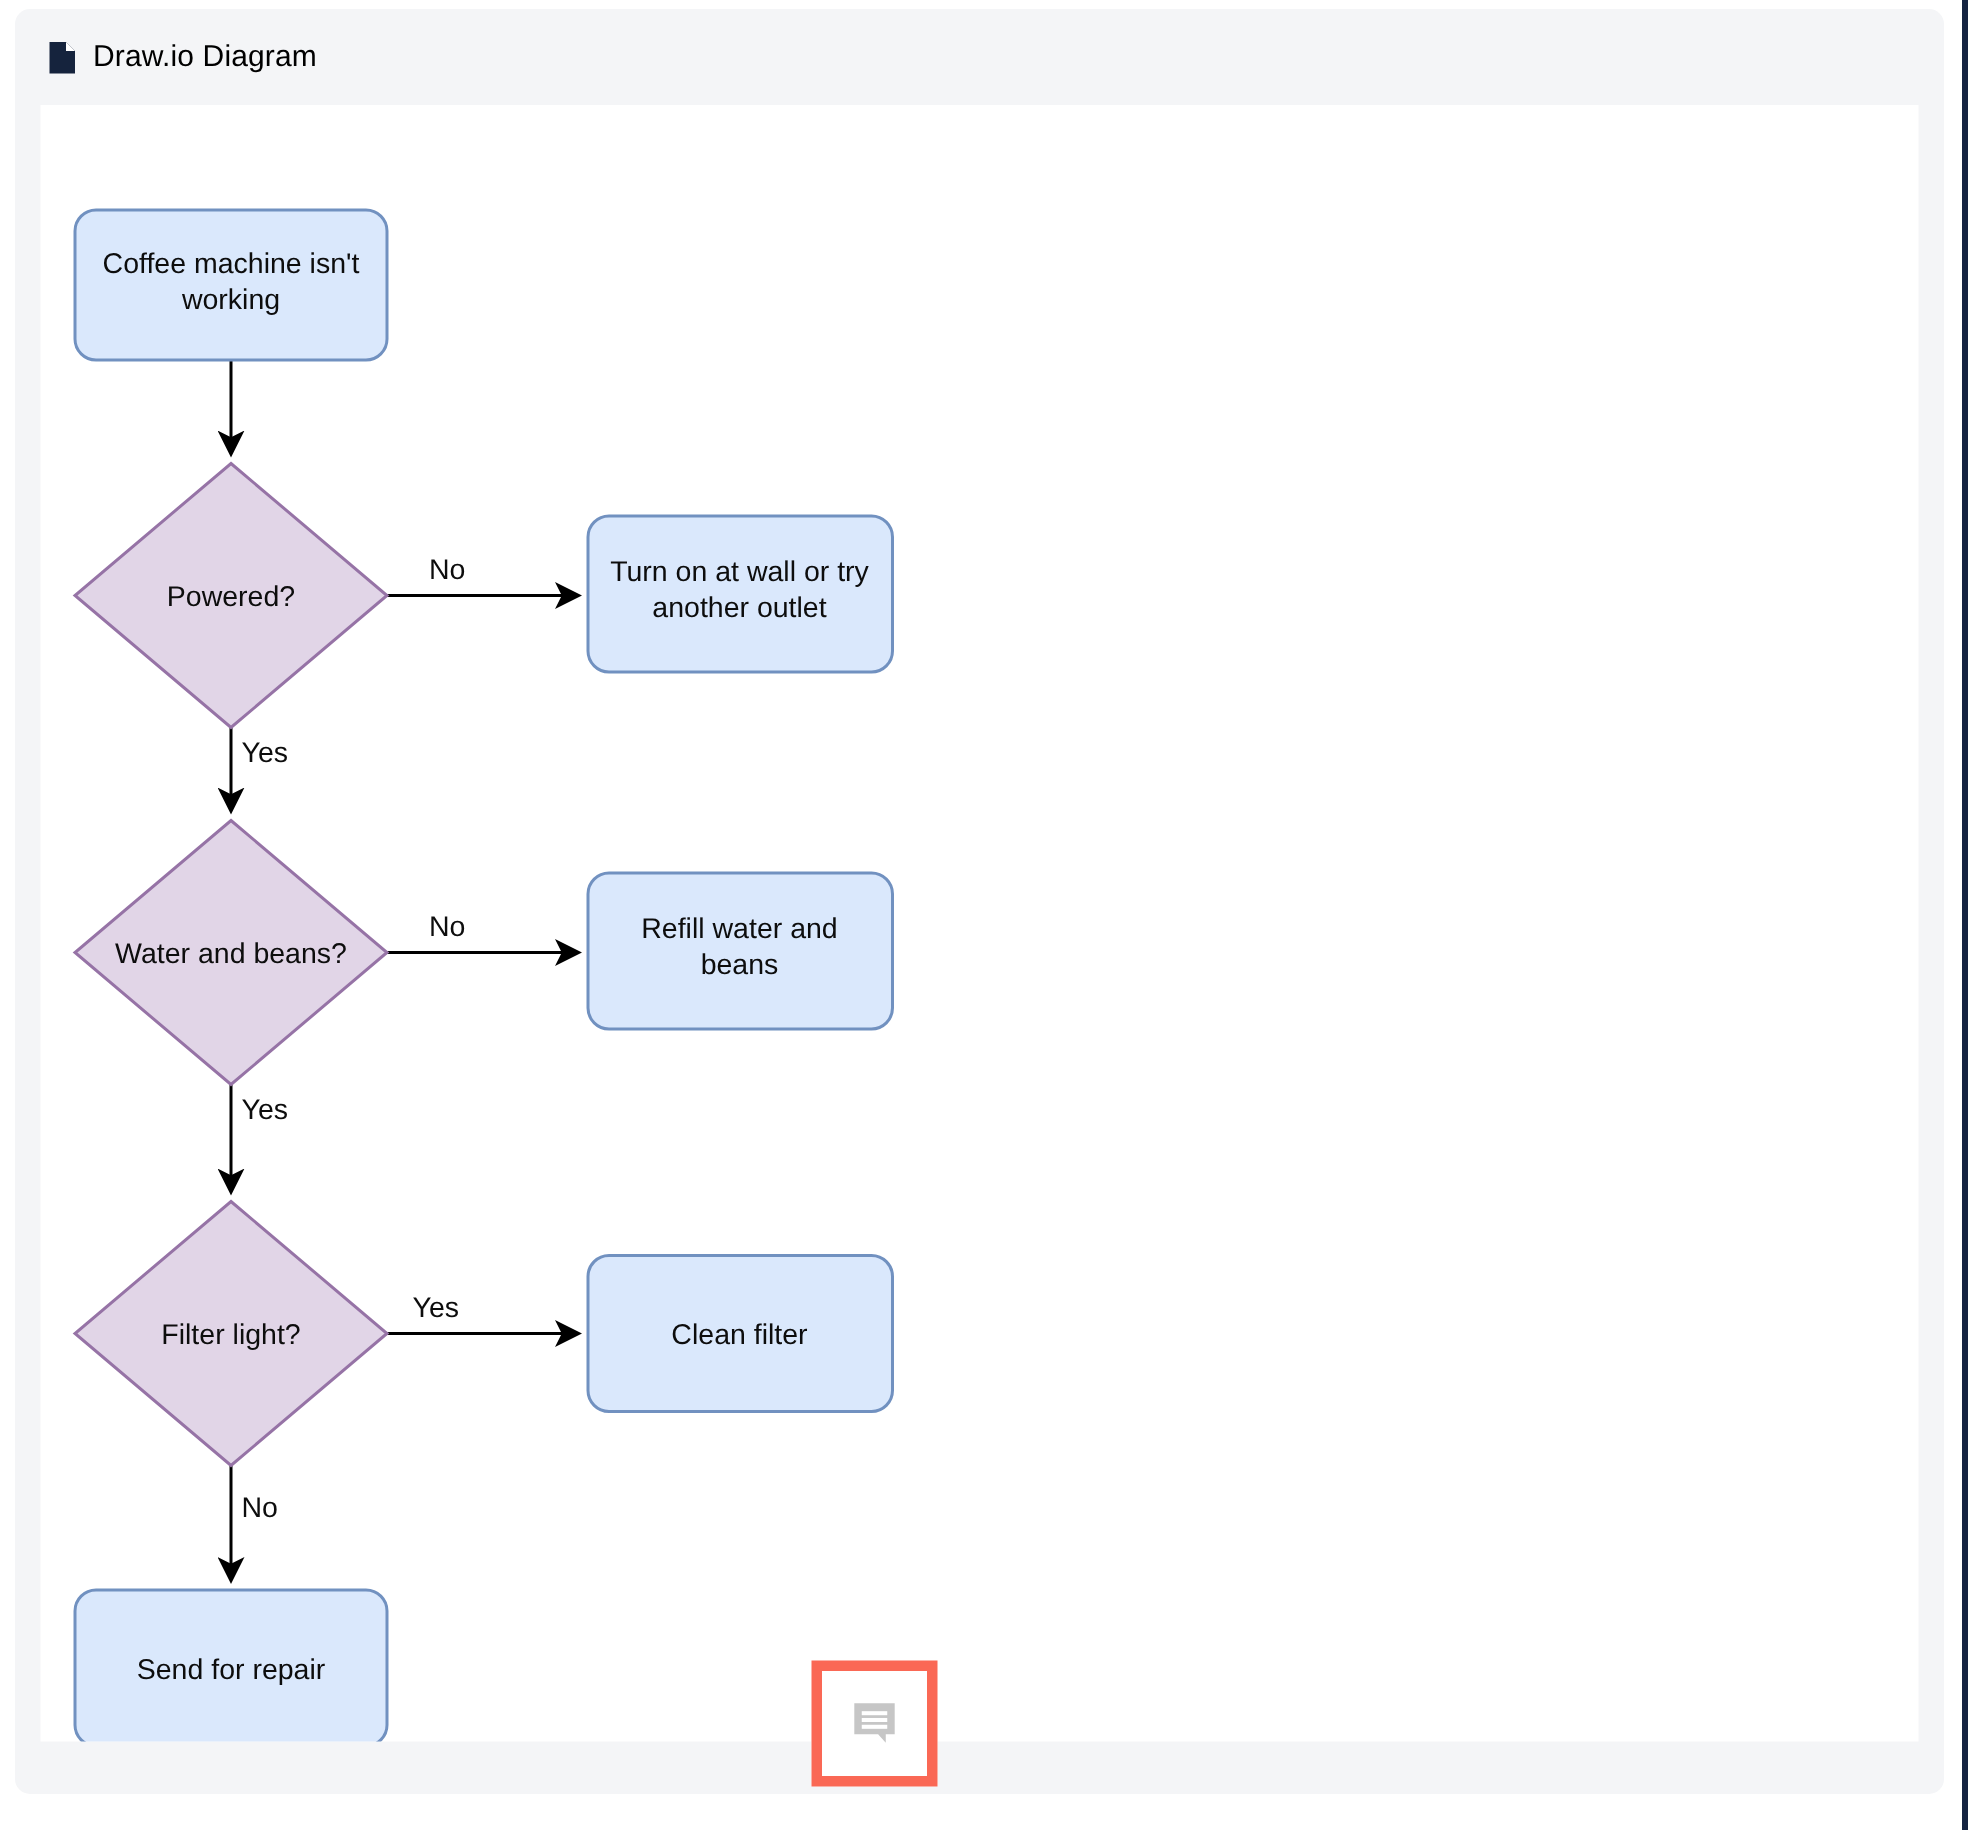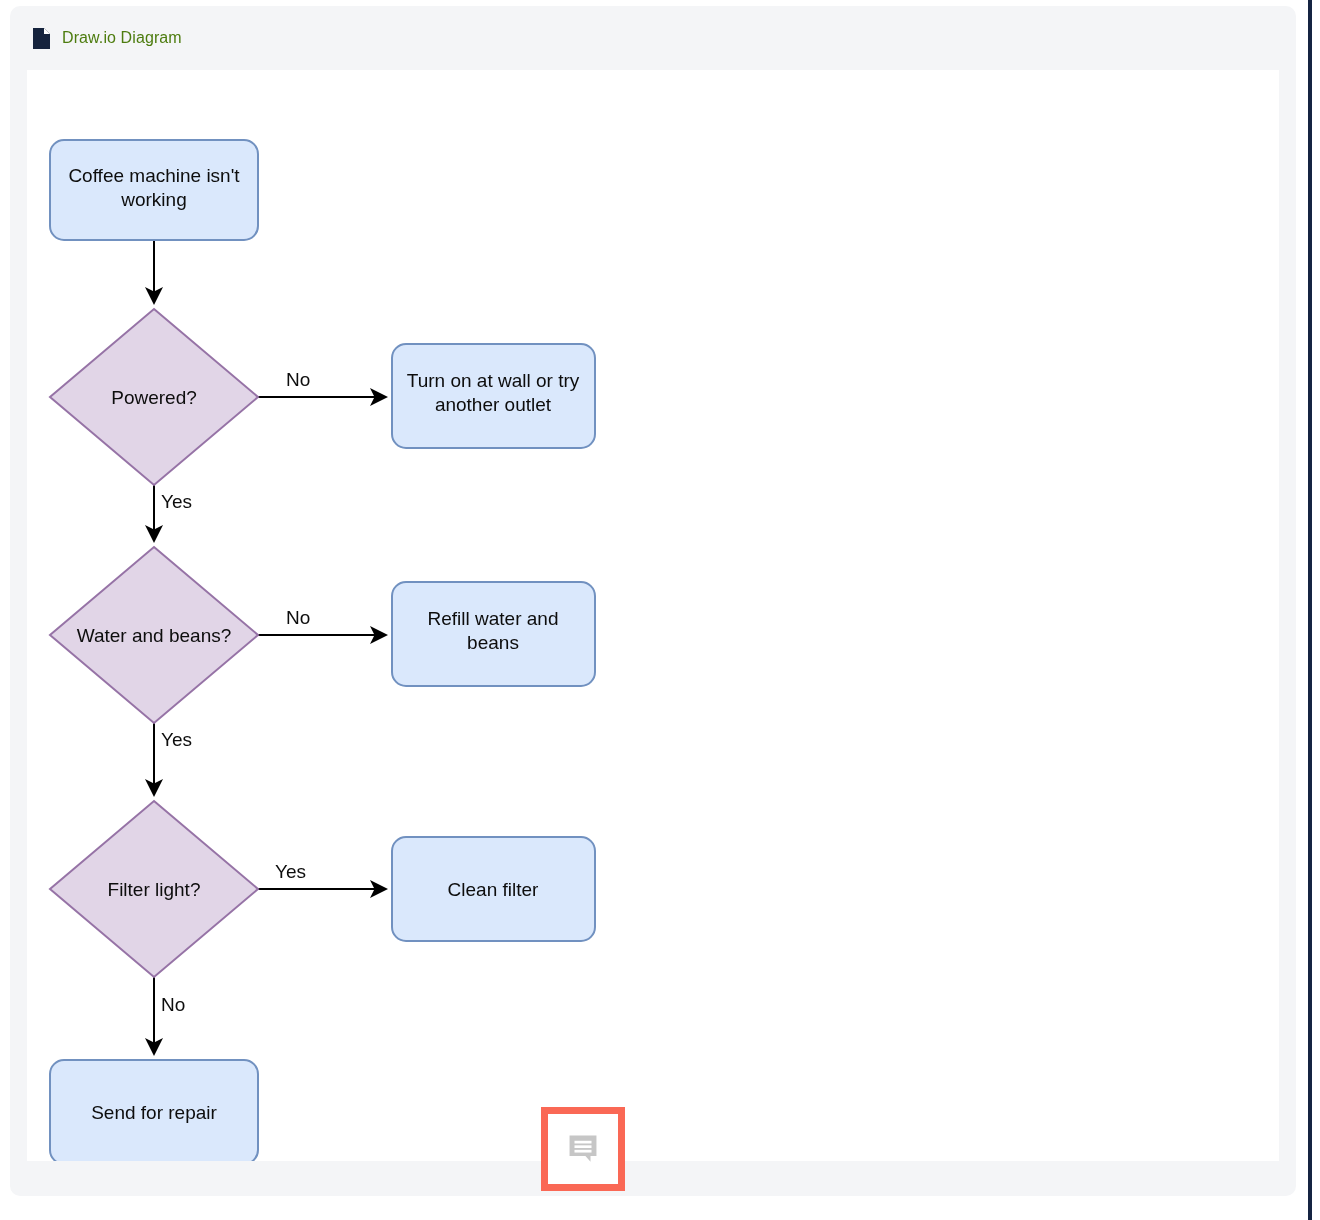--- a/index.html
+++ b/index.html
@@ -39,22 +39,22 @@
     padding-left: 22px;
     box-sizing: border-box;
   }
   #doc-icon {
     width: 19px;
     height: 23px;
     margin-right: 11px;
     display: block;
   }
   #panel-title {
-    font-size: 16px;
-    color: #4d7c0f;
+    font-size: 20px;
+    color: #000000;
     letter-spacing: 0.1px;
     white-space: nowrap;
   }
 
   
   #diagram-canvas {
     position: absolute;
     left: 17px;
     top: 64px;
     width: 1252px;

